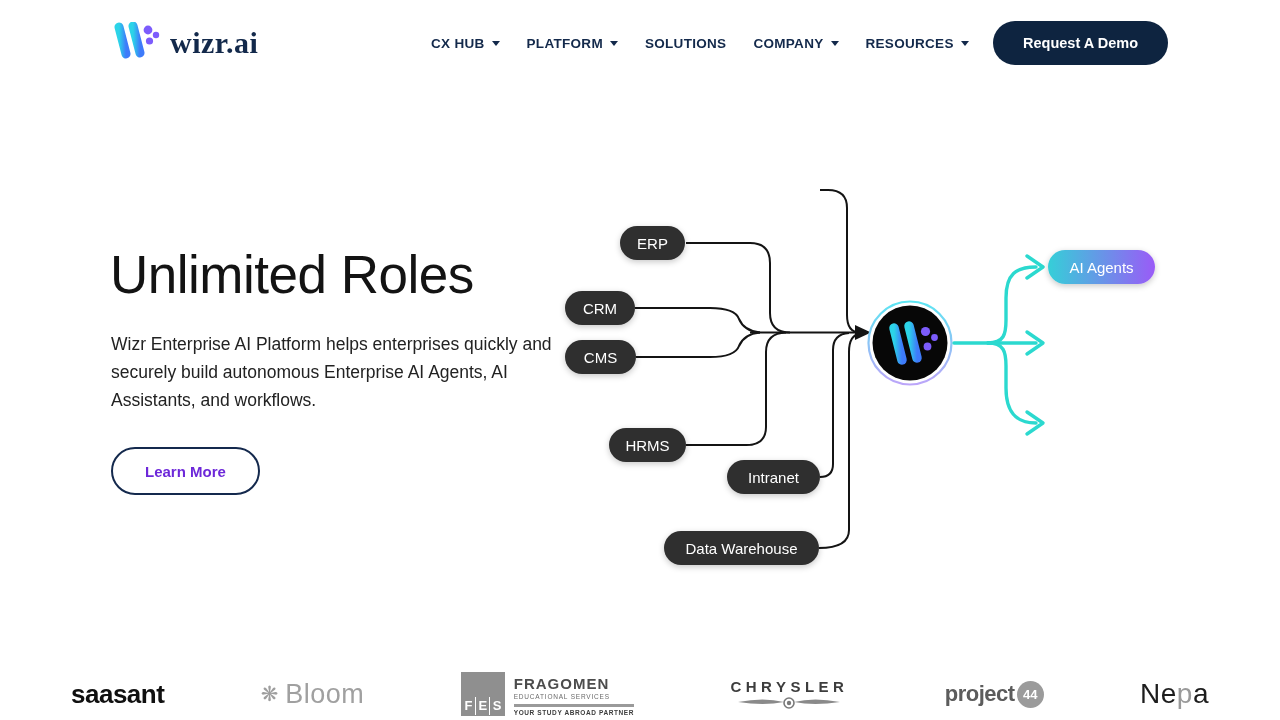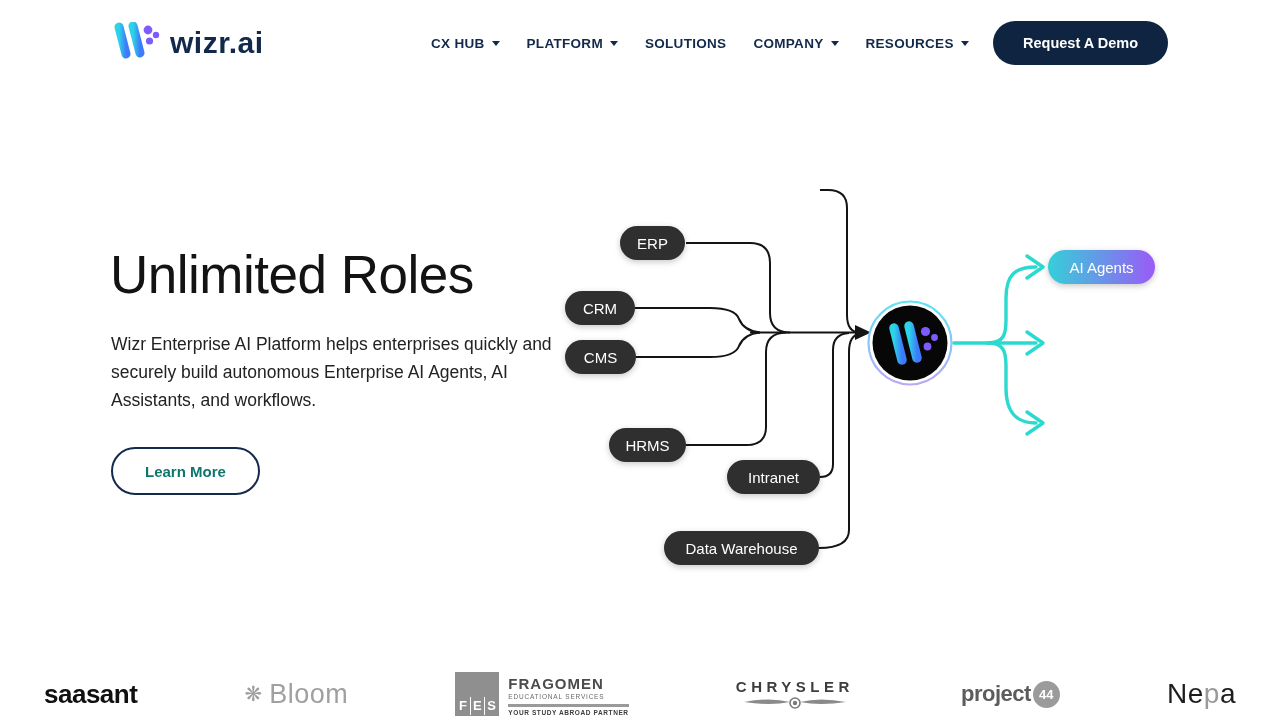--- a/index.html
+++ b/index.html
@@ -3,40 +3,40 @@
 <meta charset="utf-8">
 <style>
   * { margin:0; padding:0; box-sizing:border-box; }
   html,body { width:1280px; height:720px; background:#ffffff; overflow:hidden;
               font-family:"Liberation Sans", sans-serif; }
   .page { position:relative; width:1280px; height:720px; }
 
   
   .header { position:absolute; top:0; left:0; width:1280px; height:86px;
             display:flex; align-items:center; }
-  .logo { position:absolute; left:110px; top:22px; display:flex; align-items:center; gap:8px; }
+  .logo { position:absolute; left:110px; top:22px; display:flex; align-items:center; gap:8px;font-family:Liberation Serif, serif; }
   .logo-text { font-size:30px; font-weight:700; color:#13294b; letter-spacing:.5px; }
   .nav { position:absolute; left:431px; top:0; height:86px; display:flex; align-items:center; gap:27px; }
   .nav-item { display:flex; align-items:center; gap:7px; cursor:pointer; text-decoration:none; }
   .nav-item span.lbl { font-size:13.5px; font-weight:700; color:#13294b; letter-spacing:.3px; }
   .caret { width:0; height:0; border-left:4.5px solid transparent; border-right:4.5px solid transparent;
            border-top:5.5px solid #13294b; display:inline-block; }
   .demo-btn { position:absolute; right:112px; top:21px; height:44px; padding:0 30px;
               background:#0e2440; color:#ffffff; border:none; border-radius:24px;
               font-size:14.5px; font-weight:700; font-family:"Liberation Sans",sans-serif;
               display:flex; align-items:center; cursor:pointer; }
 
   
   .hero-title { position:absolute; left:110px; top:176px; font-size:53px; line-height:66px;
                 font-weight:500; color:#131313; letter-spacing:-.5px; }
   .hero-desc { position:absolute; left:111px; top:330px; width:450px; font-size:17.5px;
                line-height:28px; color:#222222; }
   .learn-btn { position:absolute; left:111px; top:447px; height:48px; padding:0 32px;
                background:#ffffff; border:2px solid #14294d; border-radius:26px;
-               color:#0f766e; font-size:15px; font-weight:600; font-family:"Liberation Sans",sans-serif;
+               color:#6d28d9; font-size:15px; font-weight:600; font-family:"Liberation Sans",sans-serif;
                display:flex; align-items:center; cursor:pointer; }
 
   
   .connectors { position:absolute; left:0; top:0; width:1280px; height:720px; pointer-events:none; }
   .pill { position:absolute; height:34px; border-radius:17px; display:flex; align-items:center;
           justify-content:center; font-size:15px; color:#ffffff; white-space:nowrap;
           box-shadow:0 2px 6px rgba(0,0,0,.22); }
   .pill-dark { background:#2f2f2f; }
   .pill-grad { background:linear-gradient(90deg,#35cfd8 0%,#9a5bf7 100%); }
   .p-collab    { left:696px; top:173px; width:124px; }
@@ -46,21 +46,21 @@
   .p-hrms      { left:609px; top:428px; width:77px;  }
   .p-intranet  { left:727px; top:460px; width:93px;  }
   .p-dw        { left:664px; top:531px; width:155px; }
   .p-agents    { left:1048px; top:250px; width:107px; }
   .p-assist    { left:1048px; top:326px; width:131px; }
   .p-workflows { left:1048px; top:406px; width:113px; }
 
   
   .logo-strip { position:absolute; left:0; top:668px; width:1280px; height:52px;
                 display:flex; align-items:center; justify-content:space-between;
-                padding:0 44px; }
+                padding:0 71px; }
   .brand { display:flex; align-items:center; justify-content:center; }
   .saasant { font-size:26px; font-weight:800; color:#101010; letter-spacing:-.5px; }
   .bloom { display:flex; align-items:center; gap:7px; color:#a0a0a0; }
   .bloom-icon { font-size:21px; color:#9e9e9e; }
   .bloom-text { font-size:27px; font-weight:400; letter-spacing:.5px; }
   .fragomen { display:flex; align-items:flex-end; gap:9px; }
   .fes-square { width:44px; height:44px; background:#8f8f8f; display:flex; align-items:flex-end;
                 border:1px solid #8f8f8f; }
   .fes-square span { flex:1; text-align:center; color:#ffffff; font-size:13px; font-weight:700;
                      border-left:1px solid #ffffff; line-height:18px; }

